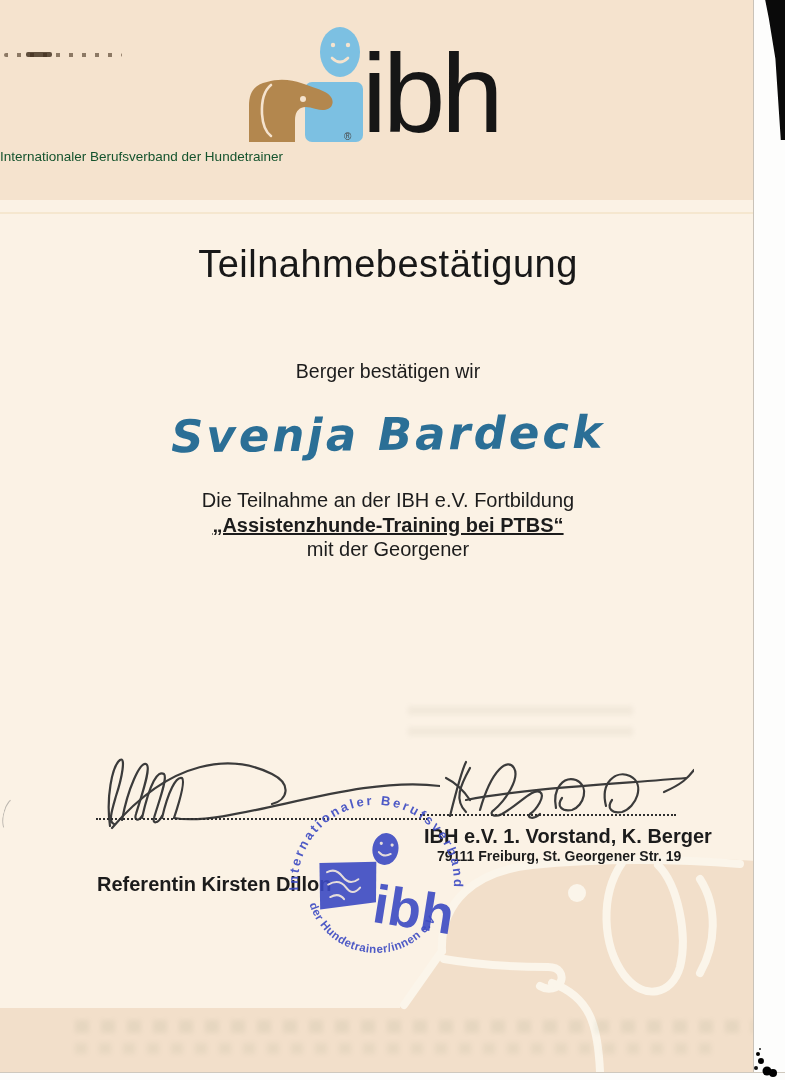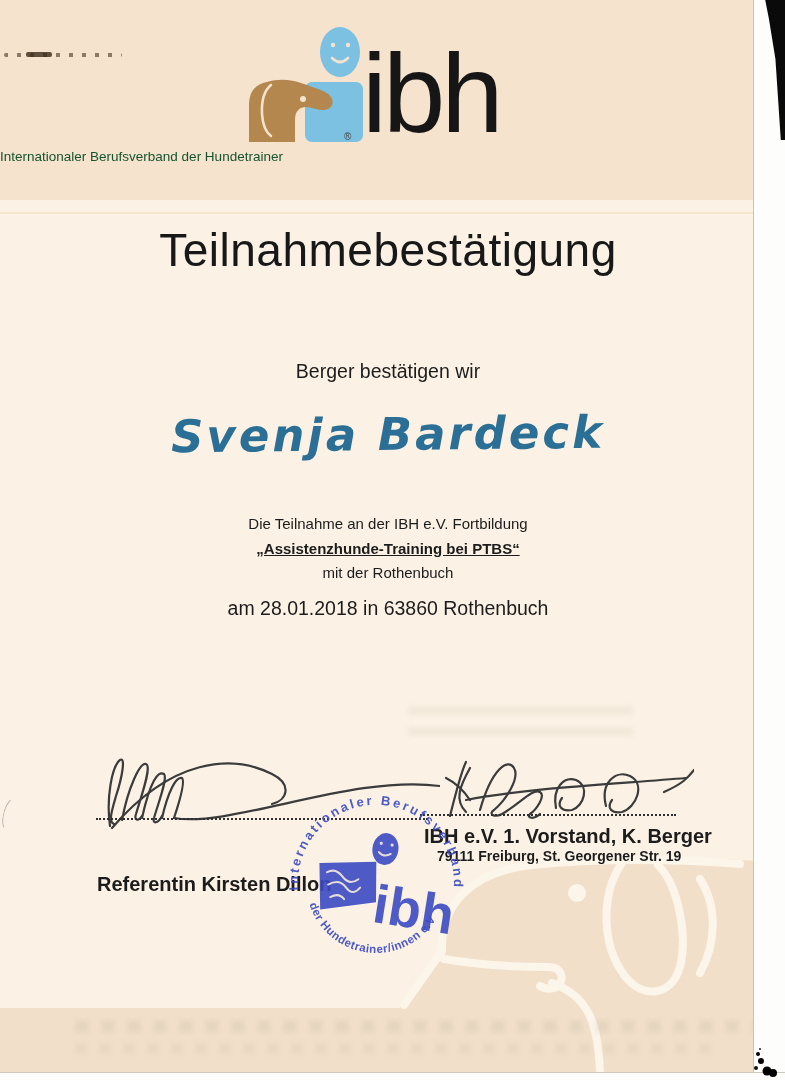--- a/index.html
+++ b/index.html
@@ -10,25 +10,25 @@
   .abs{position:absolute;}
   
   .band{left:0;top:0;width:785px;height:200px;background:#f5e3ce;}
   .subtle-line{left:0;top:212px;width:756px;height:2px;background:rgba(230,205,150,.28);}
   .logo-figure{left:243px;top:26px;}
   .wordmark{left:362px;top:38px;font-size:112px;line-height:1;font-weight:400;
             letter-spacing:-4px;color:#161616;}
   .tagline{left:0;top:149px;width:740px;font-size:13.5px;color:#14532d;}
   
   .content{left:20px;width:736px;text-align:center;}
-  .title{top:223px;font-size:46px;letter-spacing:.5px;color:#181818;}
+  .title{top:243px;font-size:38px;letter-spacing:.5px;color:#181818;}
   .intro{top:360px;font-size:19.5px;}
   .name{top:408px;font-size:45px;font-family:"DejaVu Sans",sans-serif;font-style:italic;
         font-weight:600;letter-spacing:3px;color:#2b6f96;transform:rotate(-.6deg);}
-  .details{top:488px;font-size:15px;line-height:24.5px;margin-top:24px;}
+  .details{top:488px;font-size:20px;line-height:24.5px;}
   .details .b{font-weight:700;text-decoration:underline;}
   .date-line{top:597px;font-size:19.5px;}
   
   .dotline{border-bottom:2.5px dotted #2e2e2e;height:0;}
   .dot-l{left:96px;top:818px;width:332px;}
   .dot-r{left:420px;top:814px;width:256px;}
   .sig-label-l{left:97px;top:829px;font-size:20px;font-weight:700;margin-top:44px;}
   .sig-label-r{left:424px;top:825px;font-size:20px;font-weight:700;}
   .sig-addr-r{left:437px;top:848px;font-size:14px;font-weight:700;}
   .sig{stroke:#3b3b3b;stroke-width:2.2;fill:none;stroke-linecap:round;}
@@ -82,23 +82,22 @@
   <div class="abs wordmark">ibh</div>
   <div class="abs tagline">Internationaler Berufsverband der Hundetrainer</div>
   <div class="abs subtle-line"></div>
 
   <div class="abs content title">Teilnahmebestätigung</div>
   <div class="abs content intro">Berger bestätigen wir</div>
   <div class="abs content name">Svenja Bardeck</div>
   <div class="abs content details">
     <div>Die Teilnahme an der IBH e.V. Fortbildung</div>
     <div class="b">„Assistenzhunde-Training bei PTBS“</div>
-    <div>mit der Rothenbuch</div>
+    <div>mit der Georgener</div>
   </div>
-  <div class="abs content date-line">am 28.01.2018 in 63860 Rothenbuch</div>
 
   <div class="abs ghost ghost-mid"></div>
 
   <div class="abs foot-band"></div>
   <svg class="abs" style="left:400px;top:855px;" width="356" height="217" viewBox="0 0 356 217">
     <path d="M42,95 C40,45 75,14 132,8 C200,1 290,2 356,6 L356,217 L0,217 L0,150 Z" fill="#f2dfca"></path>
     <g stroke="#fbf5ea" stroke-width="8" fill="none" stroke-linecap="round">
       <path d="M42,96 C40,46 76,16 132,10 C200,3 280,4 340,9"></path>
       <path d="M42,96 L4,150"></path>
       <path d="M44,104 C90,112 130,112 148,112 C160,112 163,120 161,126 C158,134 148,136 140,131"></path>

